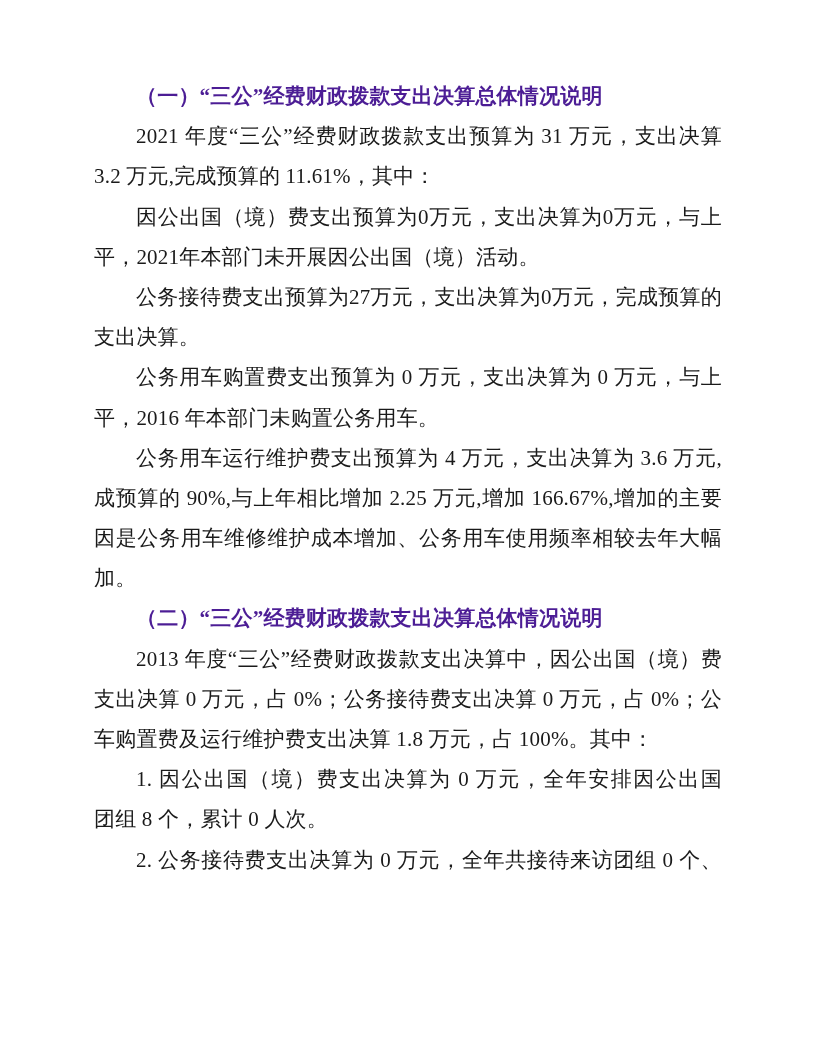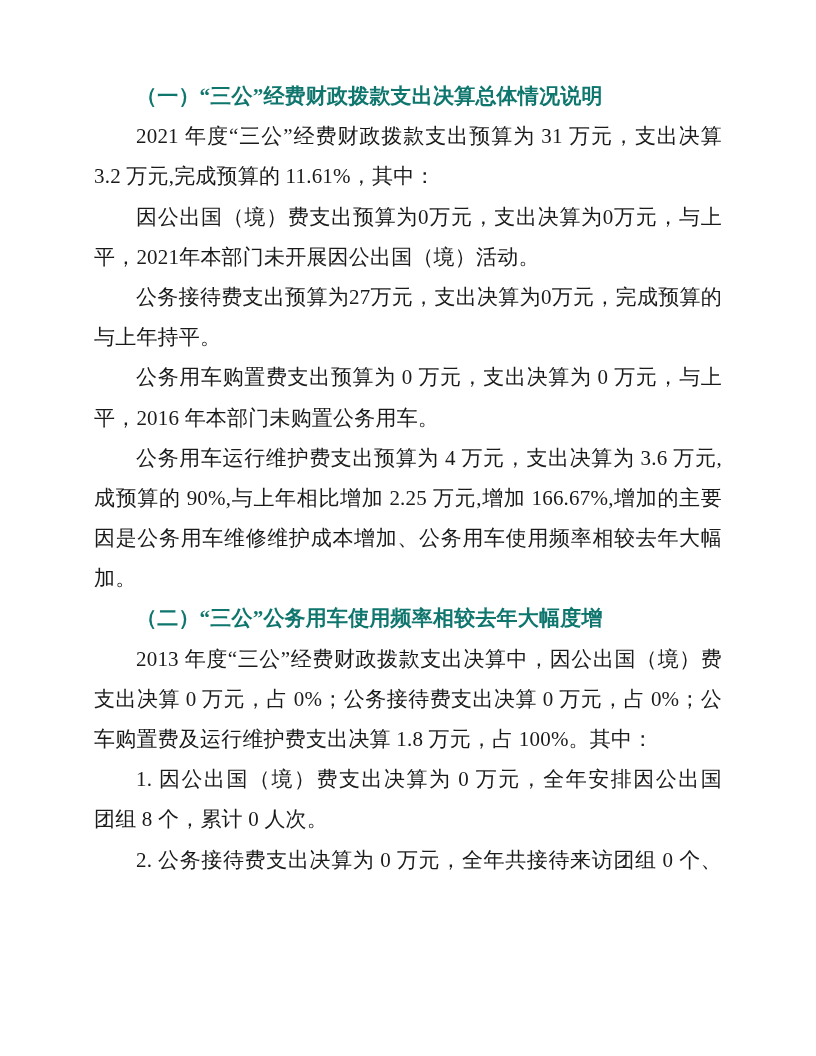--- a/index.html
+++ b/index.html
@@ -33,44 +33,44 @@
       letter-spacing: 0.2px;
     }
     .line.first {
       text-indent: 2em;
     }
     .line.lastleft {
       text-align-last: left;
     }
     .line.heading {
       font-weight: bold;
-      color: #0f766e;
+      color: #4c1d95;
       text-align-last: left;
       text-indent: 2em;
     }
   </style>
 </head>
 <body>
 
 <div class="page">
   <div class="content" id="content">
       <div class="line heading">（一）“三公”经费财政拨款支出决算总体情况说明</div>
       <div class="line first">2021 年度“三公”经费财政拨款支出预算为 31 万元，支出决算为</div>
       <div class="line lastleft">3.2 万元,完成预算的 11.61%，其中：</div>
       <div class="line first">因公出国（境）费支出预算为0万元，支出决算为0万元，与上年持</div>
       <div class="line lastleft">平，2021年本部门未开展因公出国（境）活动。</div>
       <div class="line first">公务接待费支出预算为27万元，支出决算为0万元，完成预算的0%，</div>
-      <div class="line lastleft">与上年持平。</div>
+      <div class="line lastleft">支出决算。</div>
       <div class="line first">公务用车购置费支出预算为 0 万元，支出决算为 0 万元，与上年持</div>
       <div class="line lastleft">平，2016 年本部门未购置公务用车。</div>
       <div class="line first">公务用车运行维护费支出预算为 4 万元，支出决算为 3.6 万元,完</div>
       <div class="line">成预算的 90%,与上年相比增加 2.25 万元,增加 166.67%,增加的主要原</div>
       <div class="line">因是公务用车维修维护成本增加、公务用车使用频率相较去年大幅度增</div>
       <div class="line lastleft">加。</div>
-      <div class="line heading">（二）“三公”公务用车使用频率相较去年大幅度增</div>
+      <div class="line heading">（二）“三公”经费财政拨款支出决算总体情况说明</div>
       <div class="line first">2013 年度“三公”经费财政拨款支出决算中，因公出国（境）费</div>
       <div class="line">支出决算 0 万元，占 0%；公务接待费支出决算 0 万元，占 0%；公务用</div>
       <div class="line lastleft">车购置费及运行维护费支出决算 1.8 万元，占 100%。其中：</div>
       <div class="line first">1. 因公出国（境）费支出决算为 0 万元，全年安排因公出国（境）</div>
       <div class="line lastleft">团组 8 个，累计 0 人次。</div>
       <div class="line first">2. 公务接待费支出决算为 0 万元，全年共接待来访团组 0 个、来宾</div>
     </div>
 </div>
 
 </body></html>

